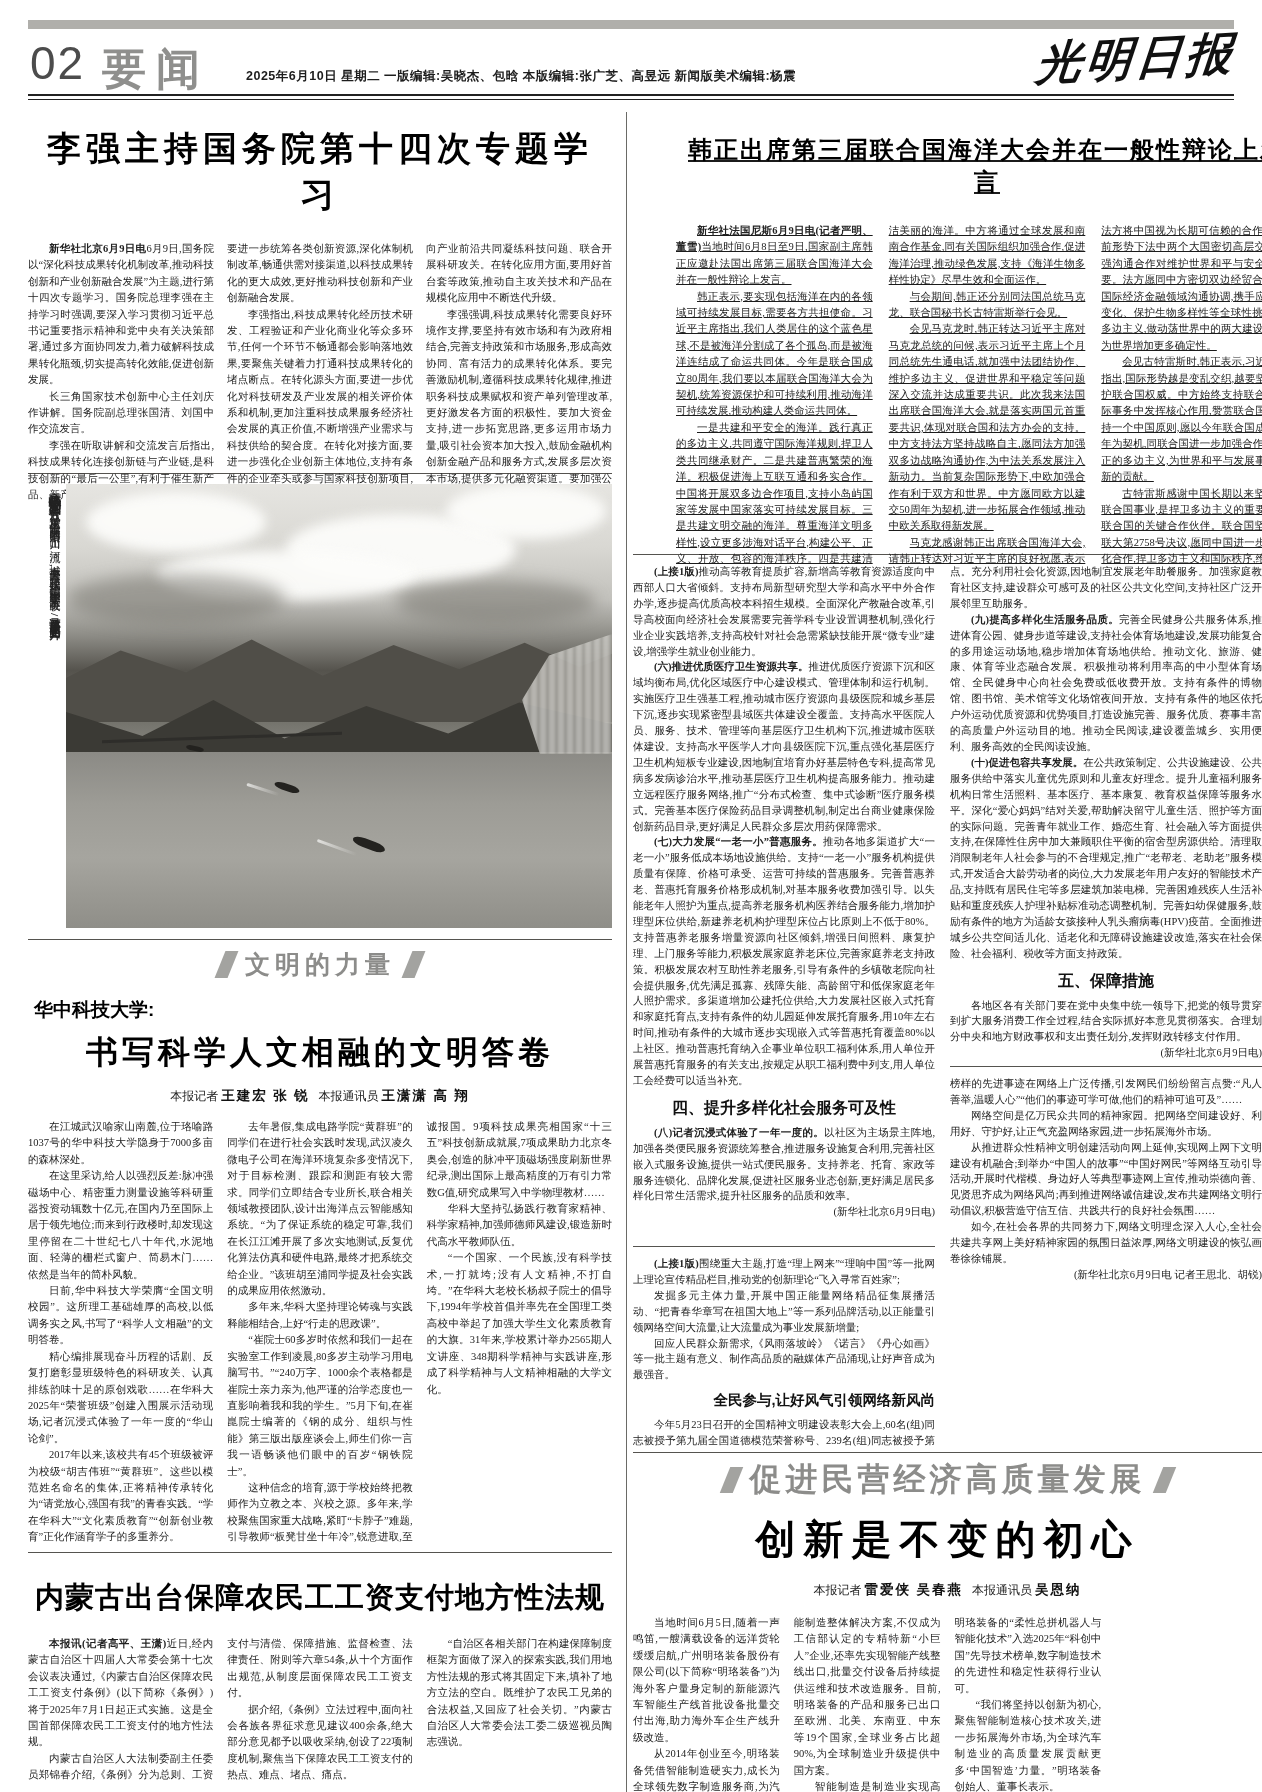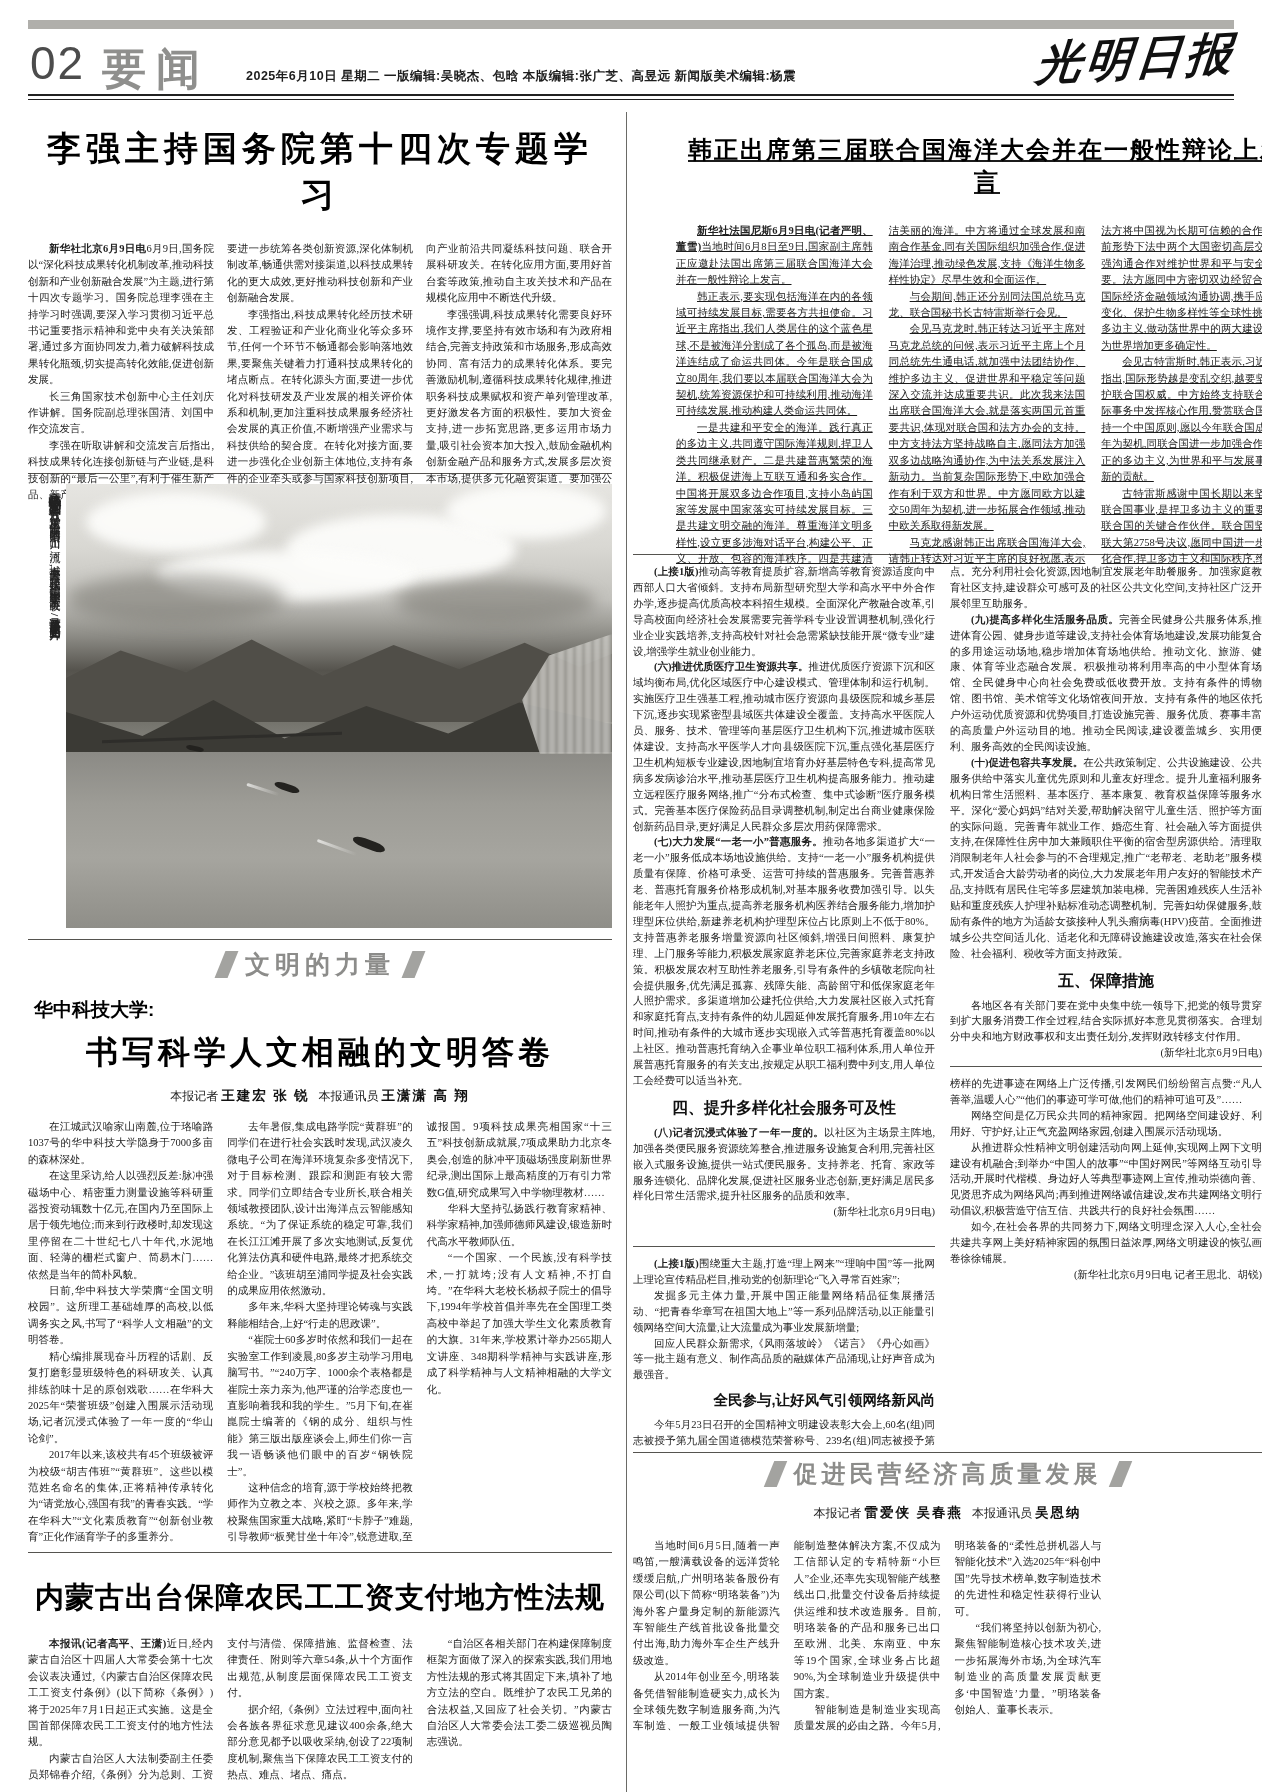--- a/index.html
+++ b/index.html
@@ -80,21 +80,21 @@
   .b-nmg .headline{font-size:29px;letter-spacing:1px;margin-top:16px;}
   .b-nmg .art-body{margin-top:18px;height:158px;column-count:3;column-gap:14px;}
 
   .contcol{position:absolute;text-align:justify;font-size:10.5px;line-height:15.9px;color:#222;overflow:hidden;}
   .c1l{left:633px;top:564px;width:302px;height:680px;}
   .c1r{left:950px;top:564px;width:312px;height:498px;}
   .c2l{left:633px;top:1256px;width:302px;height:192px;}
   .c2r{left:950px;top:1076px;width:312px;height:372px;}
 
   .b-my{position:absolute;left:633px;top:1458px;width:629px;}
-  .b-my .badge{font-size:24px;letter-spacing:4px;}
+  .b-my .badge{font-size:32px;letter-spacing:4px;}
   .b-my .badge .bar{height:26px;}
   .b-my .headline{font-size:40px;letter-spacing:8px;margin-top:10px;}
   .b-my .byline{margin-top:14px;}
   .b-my .art-body{margin-top:16px;height:198px;column-count:4;column-gap:14px;}
 
   .r1{left:28px;top:473px;width:584px;}
   .r2{left:28px;top:939px;width:584px;}
   .r3{left:28px;top:1552px;width:584px;}
   .r4{left:633px;top:554px;width:629px;}
   .r5{left:633px;top:1246px;width:302px;}
@@ -219,21 +219,21 @@
 
   <div class="contcol c2l">
       <p class="para"><b>(上接1版)</b>围绕重大主题,打造“理上网来”“理响中国”等一批网上理论宣传精品栏目,推动党的创新理论“飞入寻常百姓家”;</p>
       <p class="para">发掘多元主体力量,开展中国正能量网络精品征集展播活动、“把青春华章写在祖国大地上”等一系列品牌活动,以正能量引领网络空间大流量,让大流量成为事业发展新增量;</p>
       <p class="para">回应人民群众新需求,《风雨落坡岭》《诺言》《丹心如画》等一批主题有意义、制作高品质的融媒体产品涌现,让好声音成为最强音。</p>
       <p class="colsub">全民参与,让好风气引领网络新风尚</p>
       <p class="para">今年5月23日召开的全国精神文明建设表彰大会上,60名(组)同志被授予第九届全国道德模范荣誉称号、239名(组)同志被授予第九届全国道德模范提名奖,树立起价值标杆。</p>
     </div>
   <div class="contcol c2r">
       <p class="para ni">榜样的先进事迹在网络上广泛传播,引发网民们纷纷留言点赞:“凡人善举,温暖人心”“他们的事迹可学可做,他们的精神可追可及”……</p>
-      <p class="para">网络空间是亿万民众共同的精神家园。把网络空间建设好、利用好、守护好,让正气充盈网络家园,创建入围展示活动现场。</p>
+      <p class="para">网络空间是亿万民众共同的精神家园。把网络空间建设好、利用好、守护好,让正气充盈网络家园,进一步拓展海外市场。</p>
       <p class="para">从推进群众性精神文明创建活动向网上延伸,实现网上网下文明建设有机融合;到举办“中国人的故事”“中国好网民”等网络互动引导活动,开展时代楷模、身边好人等典型事迹网上宣传,推动崇德向善、见贤思齐成为网络风尚;再到推进网络诚信建设,发布共建网络文明行动倡议,积极营造守信互信、共践共行的良好社会氛围……</p>
       <p class="para">如今,在社会各界的共同努力下,网络文明理念深入人心,全社会共建共享网上美好精神家园的氛围日益浓厚,网络文明建设的恢弘画卷徐徐铺展。</p>
       <p class="sign">(新华社北京6月9日电 记者王思北、胡锐)</p>
     </div>
 
   <div class="b-nmg">
     <h1 class="headline">内蒙古出台保障农民工工资支付地方性法规</h1>
     <div class="art-body">
         <p class="para"><b>本报讯(记者高平、王潇)</b>近日,经内蒙古自治区十四届人大常委会第十七次会议表决通过,《内蒙古自治区保障农民工工资支付条例》(以下简称《条例》)将于2025年7月1日起正式实施。这是全国首部保障农民工工资支付的地方性法规。</p>
         <p class="para">内蒙古自治区人大法制委副主任委员郑锦春介绍,《条例》分为总则、工资支付与清偿、保障措施、监督检查、法律责任、附则等六章54条,从十个方面作出规范,从制度层面保障农民工工资支付。</p>
@@ -241,20 +241,21 @@
         <p class="para">“自治区各相关部门在构建保障制度框架方面做了深入的探索实践,我们用地方性法规的形式将其固定下来,填补了地方立法的空白。既维护了农民工兄弟的合法权益,又回应了社会关切。”内蒙古自治区人大常委会法工委二级巡视员陶志强说。</p>
       </div>
   </div>
 
   <div class="b-my">
     <div class="badge">
       <span class="bar"></span>
       <span>促进民营经济高质量发展</span>
       <span class="bar"></span>
     </div>
+    <h1 class="headline">创新是不变的初心</h1>
     <div class="byline">
       <span>本报记者</span>
       <b>雷爱侠 吴春燕</b>&nbsp;&nbsp;
       <span>本报通讯员</span>
       <b>吴恩纳</b>
     </div>
     <div class="art-body">
         <p class="para">当地时间6月5日,随着一声鸣笛,一艘满载设备的远洋货轮缓缓启航,广州明珞装备股份有限公司(以下简称“明珞装备”)为海外客户量身定制的新能源汽车智能生产线首批设备批量交付出海,助力海外车企生产线升级改造。</p>
         <p class="para">从2014年创业至今,明珞装备凭借智能制造硬实力,成长为全球领先数字制造服务商,为汽车制造、一般工业领域提供智能制造整体解决方案,不仅成为工信部认定的专精特新“小巨人”企业,还率先实现智能产线整线出口,批量交付设备后持续提供运维和技术改造服务。目前,明珞装备的产品和服务已出口至欧洲、北美、东南亚、中东等19个国家,全球业务占比超90%,为全球制造业升级提供中国方案。</p>
         <p class="para">智能制造是制造业实现高质量发展的必由之路。今年5月,明珞装备的“柔性总拼机器人与智能化技术”入选2025年“科创中国”先导技术榜单,数字制造技术的先进性和稳定性获得行业认可。</p>

